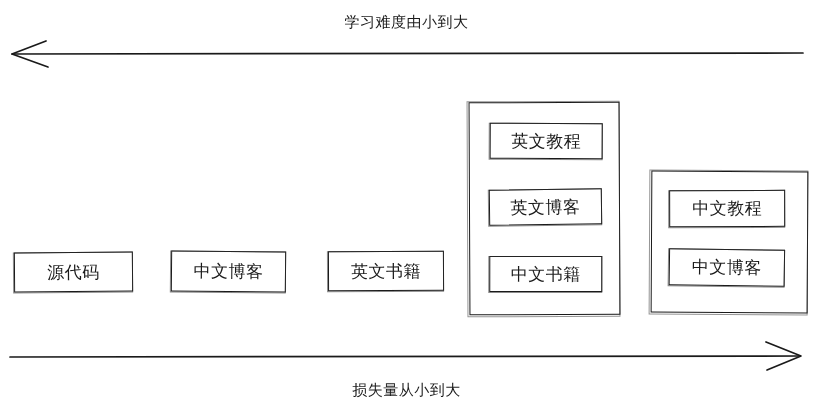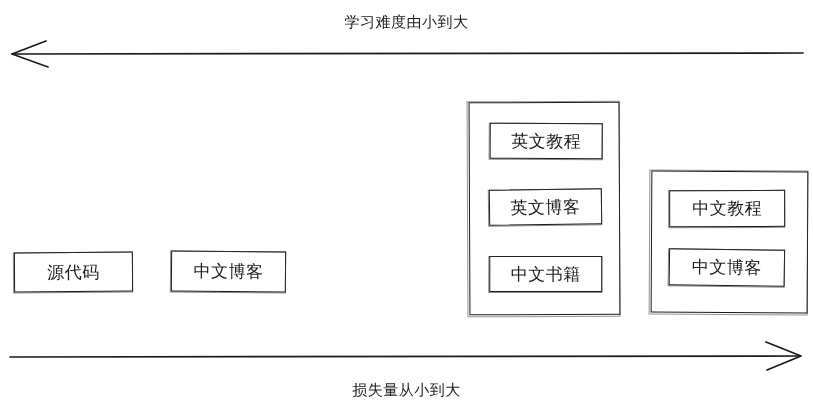--- a/index.html
+++ b/index.html
@@ -114,20 +114,23 @@
   <div class="axis-label" id="bottom-axis-label">损失量从小到大</div>
 
   <div class="node skew-a" id="node-source-code" style="left: 14px; top: 252px; width: 119px; height: 40px; text-align: right;">
     <span class="node-label">源代码</span>
   </div>
 
   <div class="node skew-b" id="node-official-docs" style="left: 171px; top: 251px; width: 115px; height: 41px;">
     <span class="node-label">中文博客</span>
   </div>
 
+  <div class="node skew-c" id="node-english-books" style="left: 328px; top: 251px; width: 116px; height: 40px;">
+    <span class="node-label">英文书籍</span>
+  </div>
 
   <div class="group-box skew-c" id="group-english-media" style="left: 469px; top: 102px; width: 151px; height: 213px;">
     <div class="node skew-b" id="node-english-tutorial" style="left: 20px; top: 20px; width: 113px; height: 36px;">
       <span class="node-label">英文教程</span>
     </div>
     <div class="node skew-a" id="node-english-blog" style="left: 19px; top: 86px; width: 113px; height: 36px;">
       <span class="node-label">英文博客</span>
     </div>
     <div class="node skew-d" id="node-chinese-books" style="left: 19px; top: 153px; width: 113px; height: 36px;">
       <span class="node-label">中文书籍</span>

